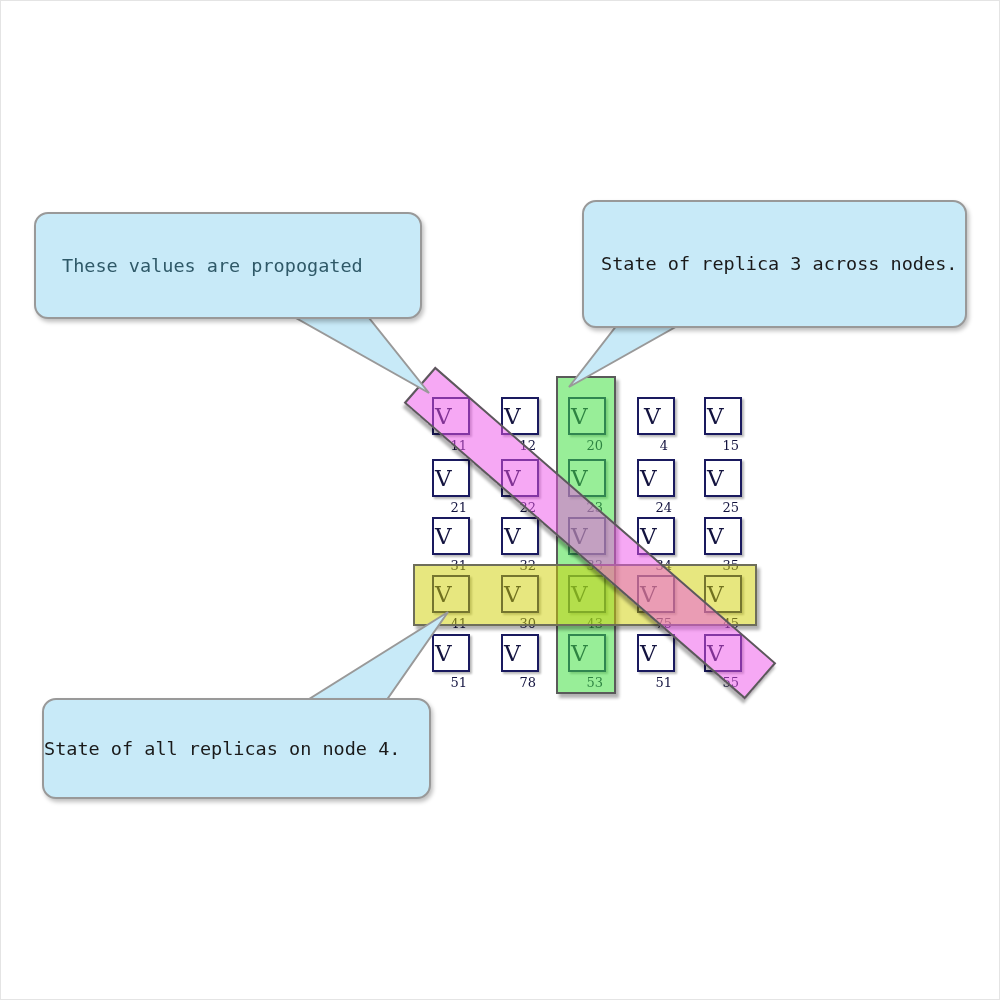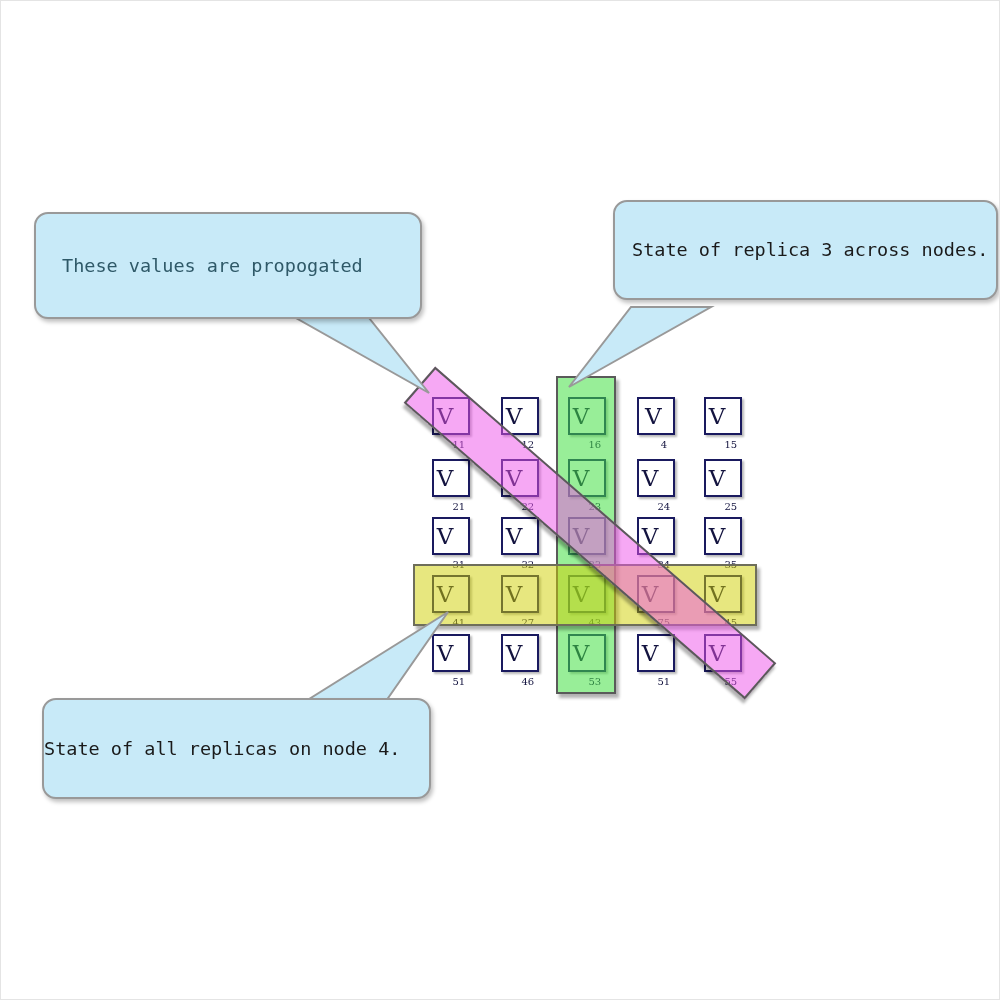--- a/index.html
+++ b/index.html
@@ -12,21 +12,21 @@
   #cells{position:absolute;left:0;top:0;width:100%;height:100%;}
   .cell{
     position:absolute;width:38px;height:38px;box-sizing:border-box;
     background:#ffffff;border:2.5px solid var(--cell-border,#1a1a5f);
     display:flex;align-items:center;justify-content:center;
     font-family:"DejaVu Serif","Liberation Serif",serif;
     color:var(--cell-text,#13133f);
     box-shadow:1.5px 2px 2px rgba(0,0,0,0.28);
   }
   .cell .v{font-size:23px;line-height:1;}
-  .cell sub{font-size:10px;line-height:1;transform:translateY(7px);margin-left:-1px;margin-top:44px;}
+  .cell sub{font-size:13px;line-height:1;transform:translateY(7px);margin-left:-1px;margin-top:44px;}
   
   .overlay{position:absolute;box-sizing:border-box;}
   .overlay.green{
     left:555px;top:375px;width:60px;height:318px;
     background:var(--green-fill,rgba(68,224,68,0.55));
     border:2.5px solid var(--green-border,#5a5a5a);
     box-shadow:3px 4px 3px rgba(0,0,0,0.3);
   }
   .overlay.yellow{
     left:412px;top:563px;width:344px;height:62px;
@@ -49,40 +49,40 @@
     position:absolute;box-sizing:border-box;
     background:var(--callout-fill,#c8eaf8);
     border:2px solid var(--callout-border,#999999);
     border-radius:14px;
     box-shadow:2px 3px 4px rgba(0,0,0,0.25);
     display:flex;flex-direction:column;justify-content:center;
     font-family:"DejaVu Sans Mono","Liberation Mono",monospace;
     font-size:18.5px;line-height:26px;white-space:nowrap;
   }
   .callout.gossip{left:33px;top:211px;width:388px;height:107px;padding-left:26px;color:var(--gossip-text,#2f5968);}
-  .callout.replica{left:581px;top:199px;width:385px;height:100px;padding-left:17px;color:var(--callout-text,#1a1a1a);margin-left:31px;}
+  .callout.replica{left:581px;top:199px;width:385px;height:128px;padding-left:17px;color:var(--callout-text,#1a1a1a);}
   .callout.node4{left:41px;top:697px;width:389px;height:101px;color:var(--callout-text,#1a1a1a);}
 </style>
 </head>
 <body>
 
 <div class="canvas">
 
   <div id="cells">
       <div class="cell" style="left: 431px; top: 396px;">
         <span class="v">V</span>
         <sub>11</sub>
       </div>
       <div class="cell" style="left: 500px; top: 396px;">
         <span class="v">V</span>
         <sub>12</sub>
       </div>
       <div class="cell" style="left: 567px; top: 396px;">
         <span class="v">V</span>
-        <sub>16</sub>
+        <sub>20</sub>
       </div>
       <div class="cell" style="left: 636px; top: 396px;">
         <span class="v">V</span>
         <sub>4</sub>
       </div>
       <div class="cell" style="left: 703px; top: 396px;">
         <span class="v">V</span>
         <sub>15</sub>
       </div>
       <div class="cell" style="left: 431px; top: 458px;">
@@ -124,41 +124,41 @@
       <div class="cell" style="left: 703px; top: 516px;">
         <span class="v">V</span>
         <sub>35</sub>
       </div>
       <div class="cell" style="left: 431px; top: 574px;">
         <span class="v">V</span>
         <sub>41</sub>
       </div>
       <div class="cell" style="left: 500px; top: 574px;">
         <span class="v">V</span>
-        <sub>27</sub>
+        <sub>30</sub>
       </div>
       <div class="cell" style="left: 567px; top: 574px;">
         <span class="v">V</span>
         <sub>43</sub>
       </div>
       <div class="cell" style="left: 636px; top: 574px;">
         <span class="v">V</span>
         <sub>75</sub>
       </div>
       <div class="cell" style="left: 703px; top: 574px;">
         <span class="v">V</span>
         <sub>45</sub>
       </div>
       <div class="cell" style="left: 431px; top: 633px;">
         <span class="v">V</span>
         <sub>51</sub>
       </div>
       <div class="cell" style="left: 500px; top: 633px;">
         <span class="v">V</span>
-        <sub>46</sub>
+        <sub>78</sub>
       </div>
       <div class="cell" style="left: 567px; top: 633px;">
         <span class="v">V</span>
         <sub>53</sub>
       </div>
       <div class="cell" style="left: 636px; top: 633px;">
         <span class="v">V</span>
         <sub>51</sub>
       </div>
       <div class="cell" style="left: 703px; top: 633px;">

